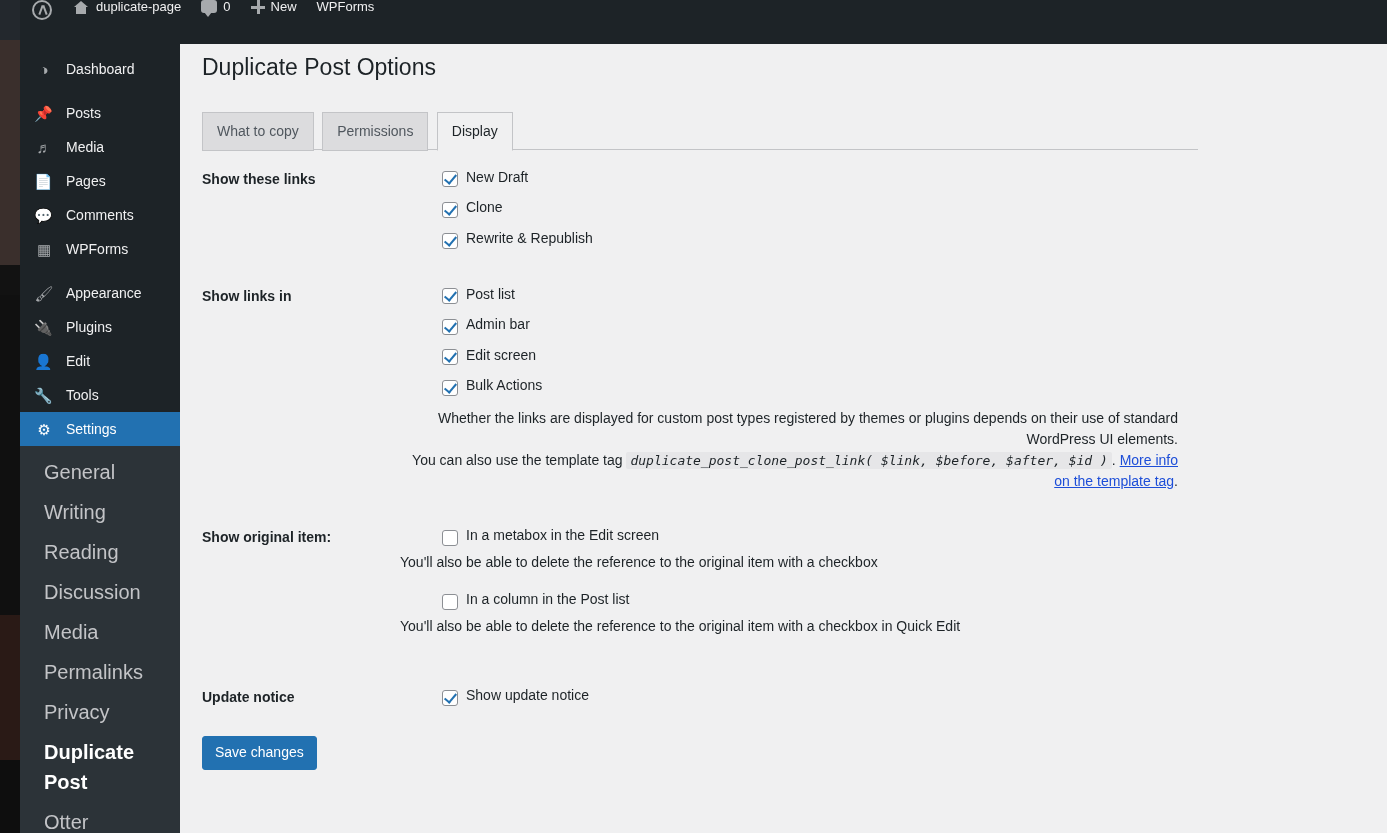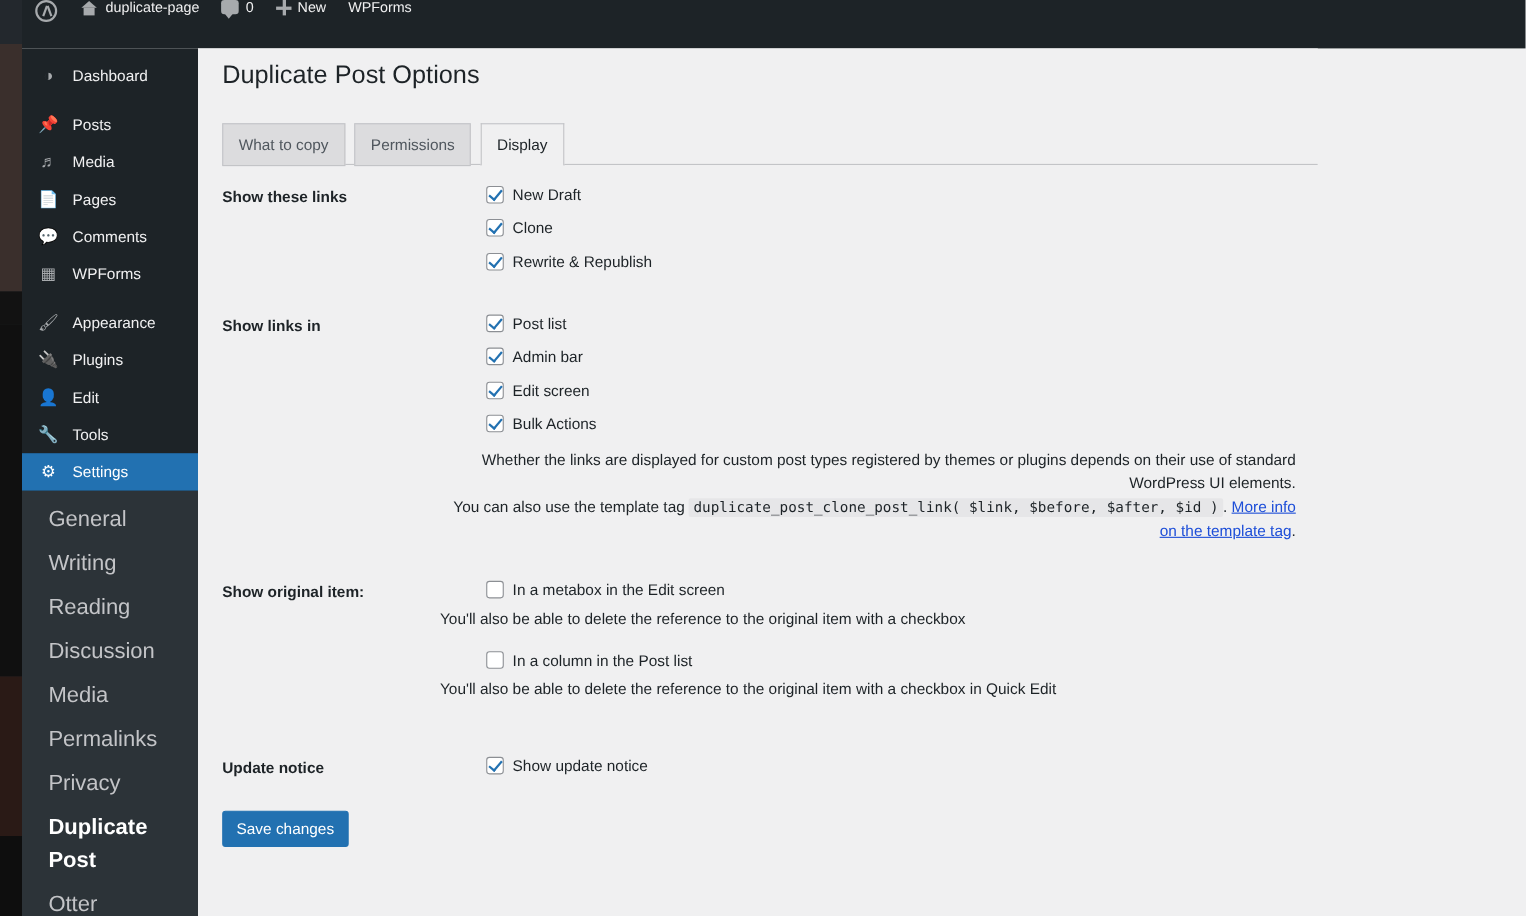--- a/index.html
+++ b/index.html
@@ -266,21 +266,21 @@
     line-height: 1.4;
   }
   .row-field {
     flex: 1;
     padding: 18px 20px 0 0;
     font-size: 14px;
     color: #1d2327;
   }
   .cbline {
     display: flex;
-    align-items: flex-start;
+    align-items: flex-end;
     margin-bottom: 11px;
     line-height: 1.4;
     padding-left: 42px;
   }
   .cbline:last-child { margin-bottom: 0; }
   .cb {
     appearance: none;
     -webkit-appearance: none;
     width: 16px; height: 16px;
     min-width: 16px;
@@ -315,20 +315,21 @@
     color: #1d2327;
     line-height: 1.4;
     margin: -4px 0 18px 0;
   }
   code.tag {
     font-family: "DejaVu Sans Mono", monospace;
     font-size: 13px;
     background: #e6e6e8;
     padding: 1px 4px;
     border-radius: 2px;
+    font-style: italic;
   }
   a.link {
     color: #1d4ed8;
     text-decoration: underline;
   }
   .save-wrap { padding: 28px 0 0 22px; }
   .btn-primary {
     display: inline-block;
     background: #2271b1;
     border: 1px solid #2271b1;

